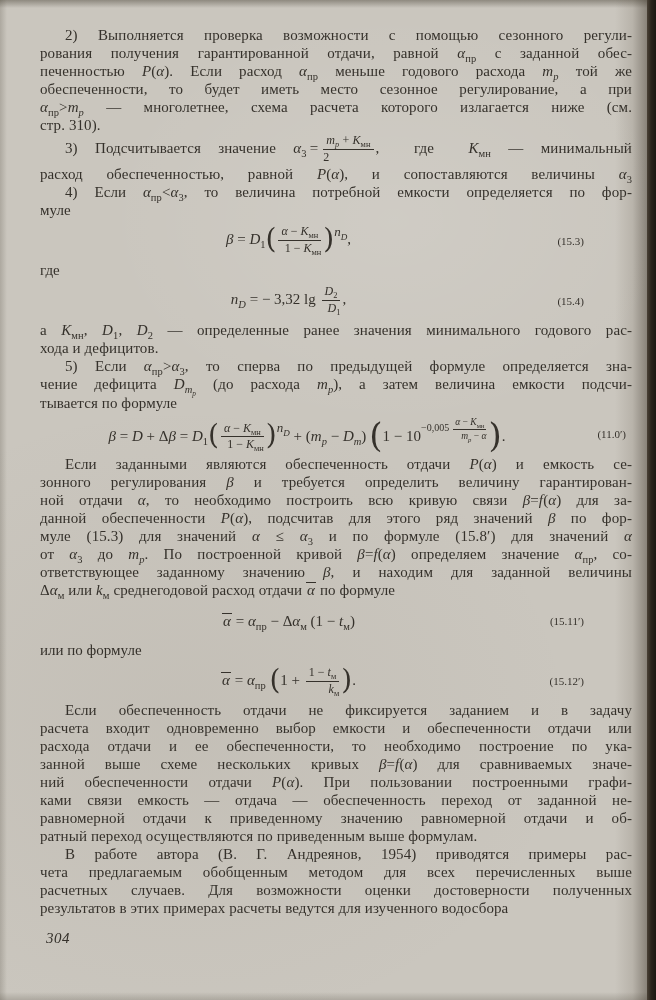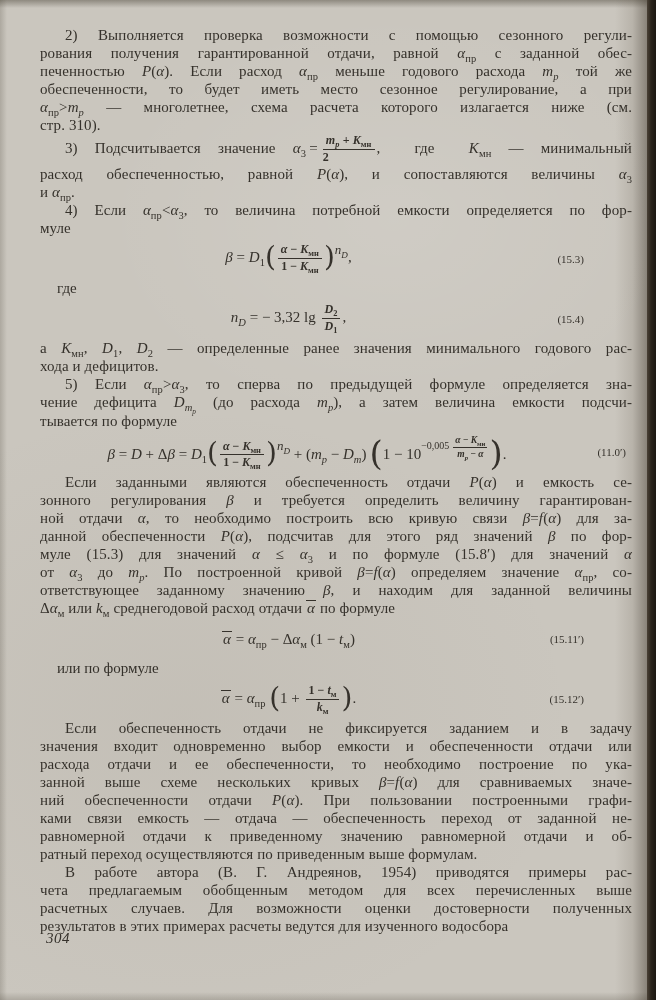--- a/index.html
+++ b/index.html
@@ -37,43 +37,43 @@
     text-align-last:justify;
     letter-spacing:0.1px;
   }
   .line.last{text-align-last:left;}
   .para.indent .line:first-child{text-indent:25px;}
 
   sub{font-size:70%;line-height:0;}
   sup{line-height:0;}
   i{font-style:italic;}
 
-  .frac{display:inline-block;vertical-align:middle;text-align:center;
-    font-size:12px;line-height:1.15;padding:0 2px;text-indent:0;font-weight:bold;}
+  .frac{display:inline-block;vertical-align:middle;text-align:right;
+    font-size:12px;line-height:1.15;padding:0 2px;text-indent:0;}
   .frac .num{display:block;border-bottom:1px solid currentColor;padding:0 3px 1px;}
   .frac .den{display:block;padding-top:1px;}
   .frac.tiny{font-size:9.5px;}
   .frac.tiny .num{padding:0 2px 1px;}
 
   .bp{font-size:28px;font-weight:300;vertical-align:middle;line-height:0.9;
       position:relative;top:-2px;font-family:"DejaVu Serif",serif;}
   .bp.tall{font-size:34px;}
   .exp{font-size:13px;vertical-align:8px;}
   .exp2{font-size:10px;vertical-align:9px;}
   .exp2 .frac{vertical-align:middle;}
   .abar{display:inline-block;border-top:1.2px solid currentColor;padding:0 1px;line-height:1.05;}
 
   .formula{position:relative;display:flex;align-items:center;justify-content:center;
     margin:5px 0 3px;min-height:34px;padding-right:95px;}
   .formula .fbody{font-size:15px;white-space:nowrap;}
   .formula .ftag{position:absolute;right:48px;top:50%;transform:translateY(-50%);font-size:11px;}
   .formula.wide{padding-right:58px;}
   .formula.wide .ftag{right:6px;}
 
-  .leadword{line-height:18px;margin:2px 17px;}
+  .leadword{line-height:18px;margin:2px 0;}
 
   .page-number{position:absolute;left:46px;top:930px;font-size:15px;letter-spacing:0.5px;font-style:italic;}
 </style>
 </head>
 <body>
 
 <div class="sheet">
   <div class="edge-top"></div>
   <div class="edge-left"></div>
   <div class="edge-bottom"></div>
@@ -85,21 +85,20 @@
         <div class="line">2) Выполняется проверка возможности с помощью сезонного регули-</div>
         <div class="line">рования получения гарантированной отдачи, равной <i>α</i><sub>пр</sub> с заданной обес-</div>
         <div class="line">печенностью <i>P</i>(<i>α</i>). Если расход <i>α</i><sub>пр</sub> меньше годового расхода <i>m</i><sub><i>p</i></sub> той же</div>
         <div class="line">обеспеченности, то будет иметь место сезонное регулирование, а при</div>
         <div class="line"><i>α</i><sub>пр</sub>&gt;<i>m</i><sub><i>p</i></sub> — многолетнее, схема расчета которого излагается ниже (см.</div>
         <div class="line last">стр. 310).</div>
       </div>
       <div class="para indent">
         <div class="line">3) Подсчитывается значение <i>α</i><sub>3</sub> = <span class="frac"><span class="num"><i>m</i><sub><i>p</i></sub> + <i>K</i><sub>мн</sub></span><span class="den">2</span></span>,&nbsp;&nbsp;где&nbsp; <i>K</i><sub>мн</sub> — минимальный</div>
         <div class="line">расход обеспеченностью, равной <i>P</i>(<i>α</i>), и сопоставляются величины <i>α</i><sub>3</sub></div>
-        <div class="line last">и <i>α</i><sub>пр</sub>.</div>
       </div>
       <div class="para indent">
         <div class="line">4) Если <i>α</i><sub>пр</sub>&lt;<i>α</i><sub>3</sub>, то величина потребной емкости определяется по фор-</div>
         <div class="line last">муле</div>
       </div>
       <div class="formula">
         <span class="fbody"><i>β</i> = <i>D</i><sub>1</sub><span class="bp">(</span><span class="frac"><span class="num"><i>α</i> − <i>K</i><sub>мн</sub></span><span class="den">1 − <i>K</i><sub>мн</sub></span></span><span class="bp">)</span><sup class="exp"><i>n</i><sub><i>D</i></sub></sup>,</span>
         <span class="ftag">(15.3)</span>
       </div>
       <div class="leadword">где</div>
@@ -134,21 +133,21 @@
         <span class="fbody"><span class="abar"><i>α</i></span> = <i>α</i><sub>пр</sub> − Δ<i>α</i><sub>м</sub> (1 − <i>t</i><sub>м</sub>)</span>
         <span class="ftag">(15.11′)</span>
       </div>
       <div class="leadword">или по формуле</div>
       <div class="formula">
         <span class="fbody"><span class="abar"><i>α</i></span> = <i>α</i><sub>пр</sub> <span class="bp">(</span>1 + <span class="frac"><span class="num">1 − <i>t</i><sub>м</sub></span><span class="den"><i>k</i><sub>м</sub></span></span><span class="bp">)</span>.</span>
         <span class="ftag">(15.12′)</span>
       </div>
       <div class="para indent">
         <div class="line">Если обеспеченность отдачи не фиксируется заданием и в задачу</div>
-        <div class="line">значения входит одновременно выбор емкости и обеспеченности отдачи или</div>
+        <div class="line">расчета входит одновременно выбор емкости и обеспеченности отдачи или</div>
         <div class="line">расхода отдачи и ее обеспеченности, то необходимо построение по ука-</div>
         <div class="line">занной выше схеме нескольких кривых <i>β</i>=<i>f</i>(<i>α</i>) для сравниваемых значе-</div>
         <div class="line">ний обеспеченности отдачи <i>P</i>(<i>α</i>). При пользовании построенными графи-</div>
         <div class="line">ками связи емкость — отдача — обеспеченность переход от заданной не-</div>
         <div class="line">равномерной отдачи к приведенному значению равномерной отдачи и об-</div>
         <div class="line last">ратный переход осуществляются по приведенным выше формулам.</div>
       </div>
       <div class="para indent">
         <div class="line">В работе автора (В. Г. Андреянов, 1954) приводятся примеры рас-</div>
         <div class="line">чета предлагаемым обобщенным методом для всех перечисленных выше</div>

